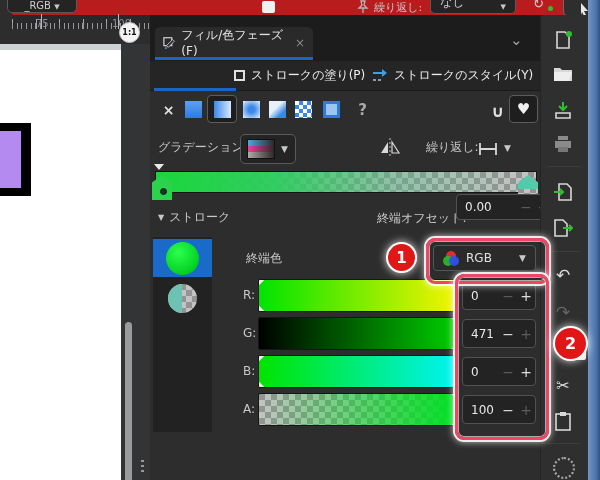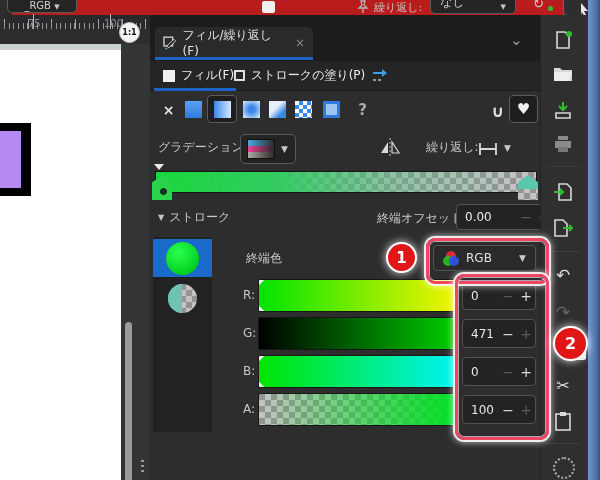--- a/index.html
+++ b/index.html
@@ -4,21 +4,21 @@
 <style>
   html,body{margin:0;padding:0}
   body{width:600px;height:480px;position:relative;overflow:hidden;background:#2d2d2d;
        font-family:"DejaVu Sans","Liberation Sans",sans-serif;font-size:12px;color:#ddd;
        -webkit-font-smoothing:antialiased}
   .abs{position:absolute}
   
   #topbar{left:12px;top:0;width:600px;height:15px;background:#b91c1c}
   .combo{background:#242424;border:1px solid #5a5a5a;border-radius:5px;color:#cfcfcf;box-sizing:border-box}
   
-  #ruler{left:4px;top:15px;width:150px;height:14px;background:#29292c;
+  #ruler{left:12px;top:15px;width:150px;height:14px;background:#29292c;
     background-image:
       repeating-linear-gradient(90deg,#97979c 0 1px,transparent 1px 4.7px),
       repeating-linear-gradient(90deg,#a8a8ad 0 1px,transparent 1px 23.5px);
     background-size:100% 6px,100% 10px;background-position:left bottom,left bottom;background-repeat:repeat-x}
   .ruler-num{position:absolute;top:3px;font-size:10px;color:#8e8e93}
   .ruler-tick{position:absolute;bottom:0;width:1px;height:15px;background:#b9b9be}
   #zoombadge{left:119px;top:22px;width:19px;height:19px;background:#f3f3f3;border:1px solid #c4c4c4;
     border-radius:50%;color:#111;font-size:8px;font-weight:bold;display:flex;align-items:center;justify-content:center;z-index:5}
   #desk{left:0;top:44px;width:121px;height:6px;background:#ccd1d4}
   #page{left:0;top:50px;width:121px;height:430px;background:#ffffff}
@@ -148,42 +148,39 @@
 <div class="abs" id="dots"></div>
 
 <div class="abs" id="panel">
   <div class="abs" id="tabstrip"></div>
   <div class="abs" id="docktab">
     <svg width="14" height="14" viewBox="0 0 14 14">
       <rect x="1" y="1" width="9" height="9" fill="none" stroke="#cfcfcf" stroke-width="1.4"></rect>
       <path d="M4 10L11 3l2 2-7 7z" fill="#2d2d2d" stroke="#cfcfcf" stroke-width="1"></path>
       <path d="M3 11l2 2-3 1z" fill="#3ba0e8"></path>
     </svg>
-    <span>フィル/繰り返し(F)</span>
+    <span>フィル/色フェーズ(F)</span>
     <span style="color:#8a8a8a;margin-left:4px">×</span>
   </div>
   <div class="abs" id="docktab-underline"></div>
   <div class="abs" id="dock-collapse">⌄</div>
 
   <div class="abs" id="notebook"></div>
-  <div class="nbtab" style="left:13px">
-    <span class="sq-filled"></span>
-    <span>フィル(F)</span>
-  </div>
   <div class="tab-underline" style="left:4px;width:82px"></div>
   <div class="nbtab" style="left:84px">
     <span class="sq-outline"></span>
     <span>ストロークの塗り(P)</span>
   </div>
   <div class="nbtab" style="left:222px">
     <svg width="16" height="13" viewBox="0 0 16 13">
       <path d="M1 11h9" stroke="#9a9a9a" stroke-width="2" stroke-dasharray="3 2"></path>
       <path d="M1 4h9" stroke="#3ba0e8" stroke-width="2"></path>
         <path d="M10 0l5 4-5 4z" fill="#3ba0e8"></path>
     </svg>
+    <span>ストロークのスタイル(Y)</span>
   </div>
 
   <div class="paintbtn glyphbtn" style="left:7px;font-size:14px">
     <span>×</span>
   </div>
   <div class="paintbtn" style="left:32px">
     <div class="paint-inner" style="background:linear-gradient(#5ea0f0,#2f7bdc)"></div>
   </div>
   <div class="paintbtn pressed" style="left:57px;top:80px;width:30px;height:28px">
     <div class="paint-inner" style="background:linear-gradient(90deg,#3b88e8,#d6e9ff)"></div>
@@ -243,21 +240,21 @@
   </div>
   <div class="handle checker" style="left:368px;top:160px">
     <div style="position:absolute;inset:0;background:linear-gradient(#58c8ac 0 55%,rgba(0,0,0,0) 55%)"></div>
   </div>
 
   <div class="abs lbl" style="left:8px;top:194px;display:flex;align-items:center;gap:5px">
     <span style="font-size:8px">▼</span>
     <span>ストローク</span>
   </div>
   <div class="abs lbl" style="left:227px;top:195px">終端オフセット:</div>
-  <div class="abs spin" style="left:306px;top:189px;width:98px;height:26px">
+  <div class="abs spin" style="left:306px;top:179px;width:98px;height:26px">
     <span class="val">0.00</span>
     <span class="sbtn dim">−</span>
     <span class="sbtn">+</span>
   </div>
 
   <div class="abs" id="stoplist">
     <div class="stoprow" id="stop1">
       <div id="stop1-circle"></div>
     </div>
     <div class="stoprow" id="stop2">

